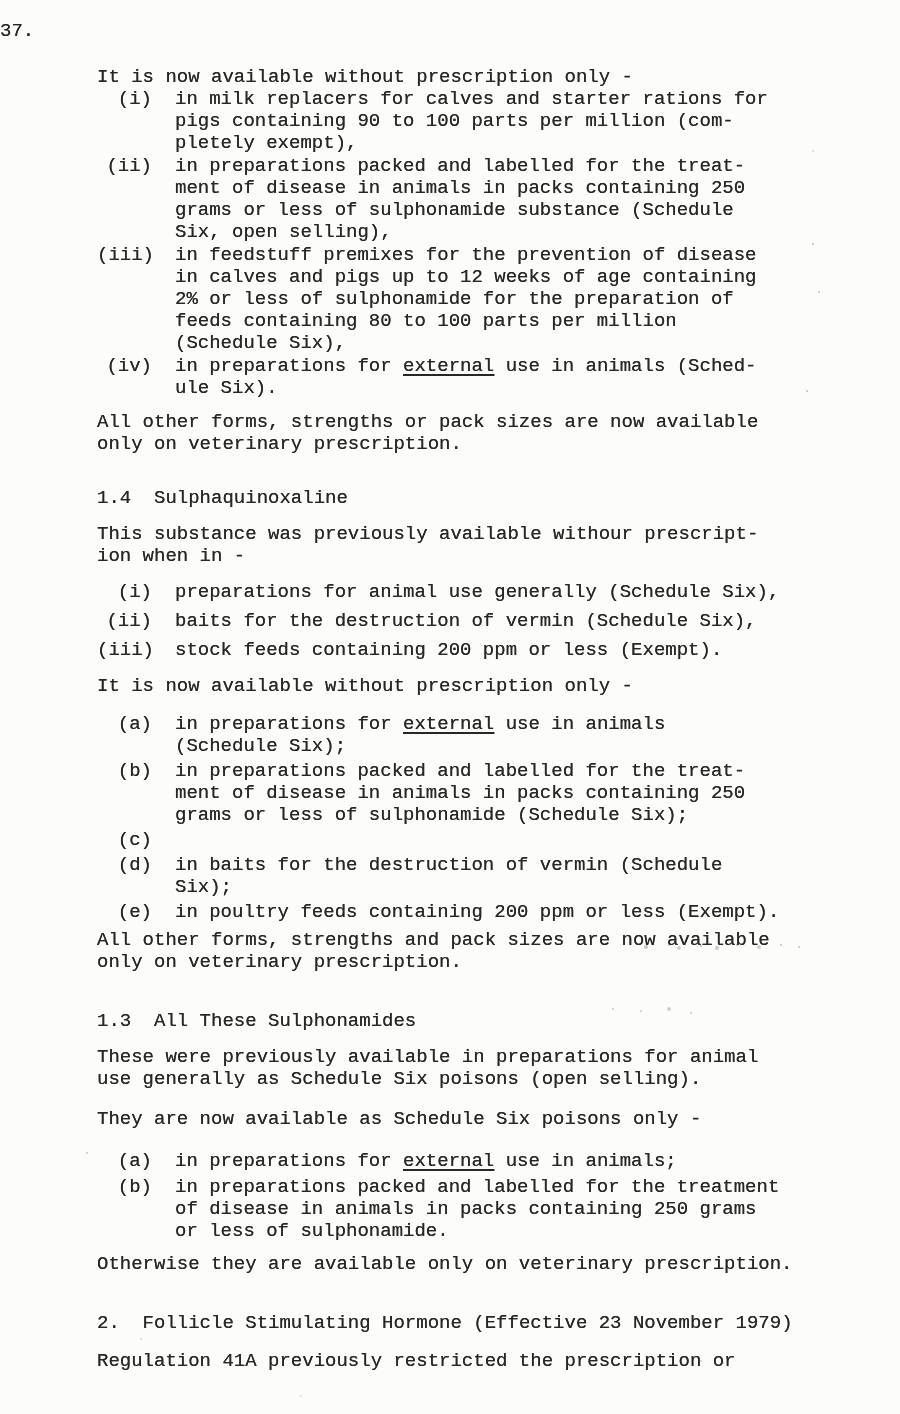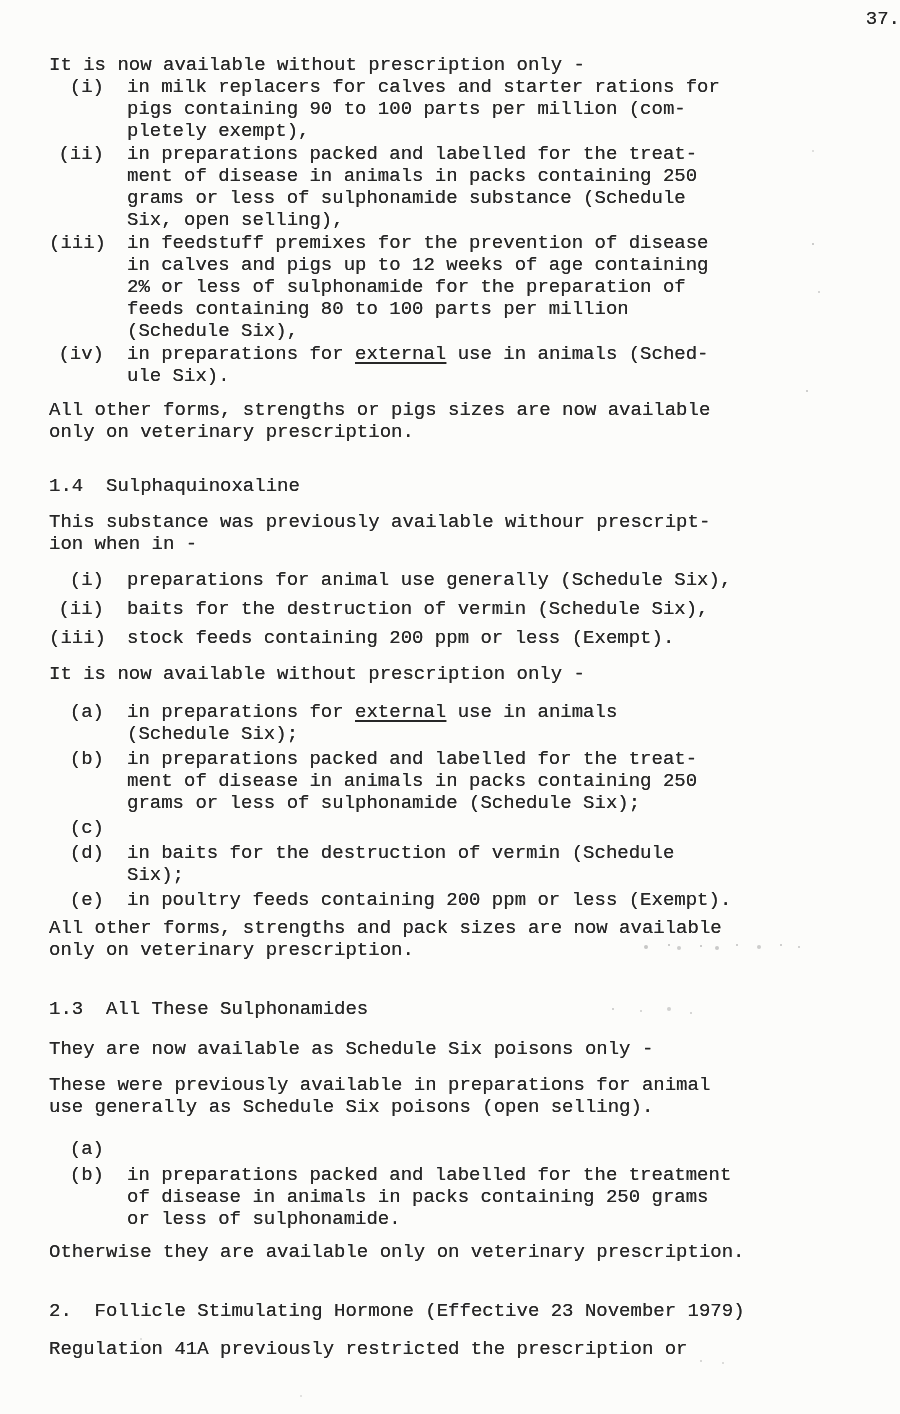--- a/index.html
+++ b/index.html
@@ -10,25 +10,25 @@
     margin:0 auto;
     background:#fcfcfa;
     overflow:hidden;
     font-family:"Liberation Mono","DejaVu Sans Mono",monospace;
     font-size:19px;
     line-height:22px;
     color:#272727;
     text-shadow:0 0 0.5px rgba(30,30,30,0.85);
   }
   .pageno {
-    padding-top:8px;
-    text-align:right;
+    padding-top:20px;
+    text-align:left;
   }
   .content {
-    margin-left:49px;
+    margin-left:97px;
     width:720px;
   }
   .para { margin:0; white-space:pre-line; }
   .heading { white-space:pre-line; }
   .hnum { margin-right:2ch; }
   .htitle {
     text-decoration-thickness:2px;
     text-underline-offset:4px;
   }
   .uword {
@@ -115,21 +115,21 @@
 feeds containing 80 to 100 parts per million
 (Schedule Six),</span>
       </div>
       <div class="item">
         <span class="marker">(iv)</span>
         <span class="itext"><span>in preparations for </span><span class="uword">external</span><span> use in animals (Sched-
 ule Six).</span></span>
       </div>
     </div>
 
-    <p class="para mt12">All other forms, strengths or pigs sizes are now available
+    <p class="para mt12">All other forms, strengths or pack sizes are now available
 only on veterinary prescription.</p>
 
     <div class="heading mt10">
       <span class="hnum">1.4</span><span class="htitle">Sulphaquinoxaline</span>
     </div>
 
     <p class="para mt14">This substance was previously available withour prescript-
 ion when in -</p>
 
     <div class="list roman2 mt14">
@@ -175,28 +175,29 @@
       </div>
     </div>
 
     <p class="para mt6">All other forms, strengths and pack sizes are now available
 only on veterinary prescription.</p>
 
     <div class="heading mt15">
       <span class="hnum">1.3</span><span class="htitle">All These Sulphonamides</span>
     </div>
 
-    <p class="para mt18">They are now available as Schedule Six poisons only -</p>
-
     <p class="para mt14">These were previously available in preparations for animal
 use generally as Schedule Six poisons (open selling).</p>
 
+    <p class="para mt18">They are now available as Schedule Six poisons only -</p>
+
     <div class="list alpha2 mt20">
       <div class="item">
         <span class="marker">(a)</span>
+        <span class="itext"><span>in preparations for </span><span class="uword">external</span><span> use in animals;</span></span>
       </div>
       <div class="item">
         <span class="marker">(b)</span>
         <span class="itext">in preparations packed and labelled for the treatment
 of disease in animals in packs containing 250 grams
 or less of sulphonamide.</span>
       </div>
     </div>
 
     <p class="para mt11">Otherwise they are available only on veterinary prescription.</p>

